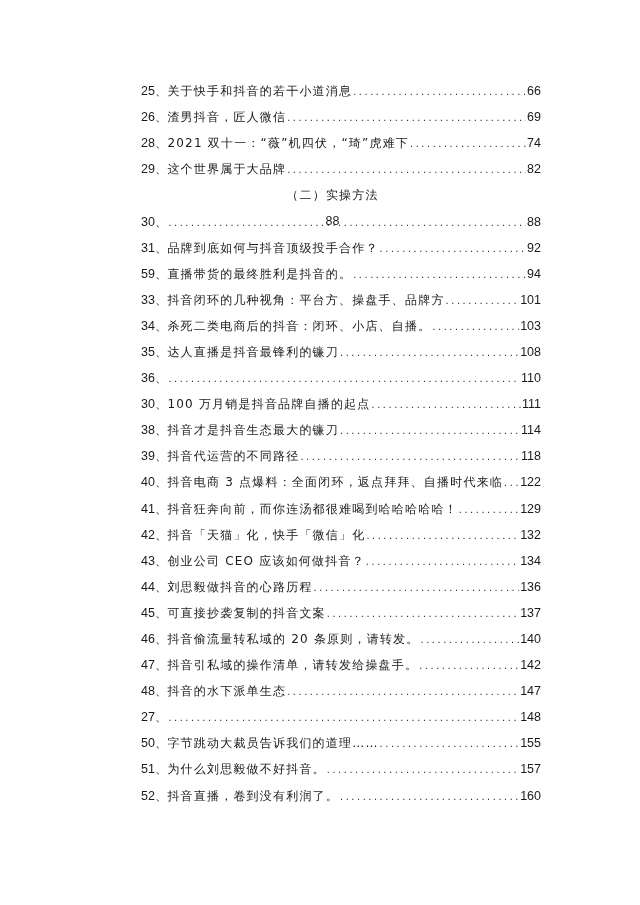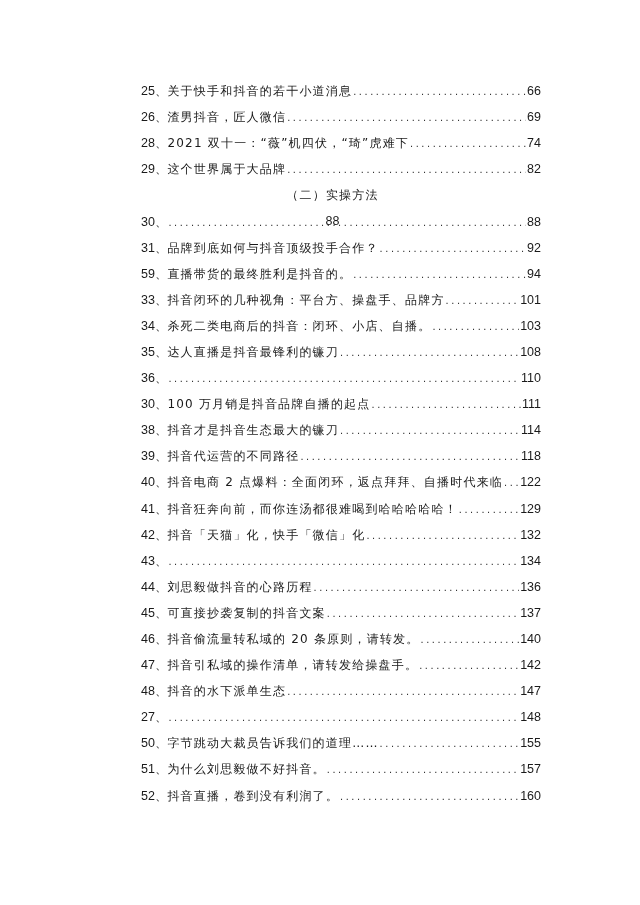--- a/index.html
+++ b/index.html
@@ -155,38 +155,39 @@
     <span class="toc-page">114</span>
   </div>
     <div class="toc-row item">
     <span class="toc-num">39、</span>
     <span class="toc-title">抖音代运营的不同路径</span>
     <span class="toc-leader"></span>
     <span class="toc-page">118</span>
   </div>
     <div class="toc-row item">
     <span class="toc-num">40、</span>
-    <span class="toc-title">抖音电商 2 点爆料：全面闭环，返点拜拜、自播时代来临</span>
+    <span class="toc-title">抖音电商 3 点爆料：全面闭环，返点拜拜、自播时代来临</span>
     <span class="toc-leader"></span>
     <span class="toc-page">122</span>
   </div>
     <div class="toc-row item">
     <span class="toc-num">41、</span>
     <span class="toc-title">抖音狂奔向前，而你连汤都很难喝到哈哈哈哈哈！</span>
     <span class="toc-leader"></span>
     <span class="toc-page">129</span>
   </div>
     <div class="toc-row item">
     <span class="toc-num">42、</span>
     <span class="toc-title">抖音「天猫」化，快手「微信」化</span>
     <span class="toc-leader"></span>
     <span class="toc-page">132</span>
   </div>
     <div class="toc-row item">
     <span class="toc-num">43、</span>
+    <span class="toc-title">创业公司 CEO 应该如何做抖音？</span>
     <span class="toc-leader"></span>
     <span class="toc-page">134</span>
   </div>
     <div class="toc-row item">
     <span class="toc-num">44、</span>
     <span class="toc-title">刘思毅做抖音的心路历程</span>
     <span class="toc-leader"></span>
     <span class="toc-page">136</span>
   </div>
     <div class="toc-row item">

